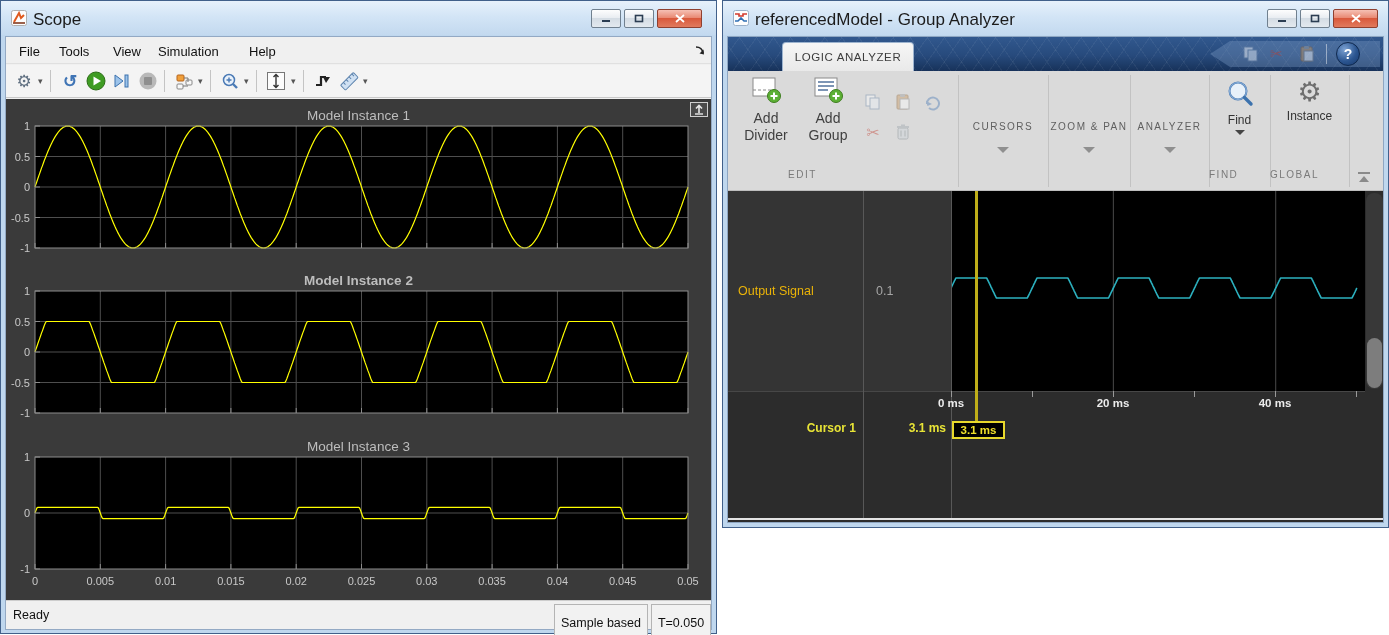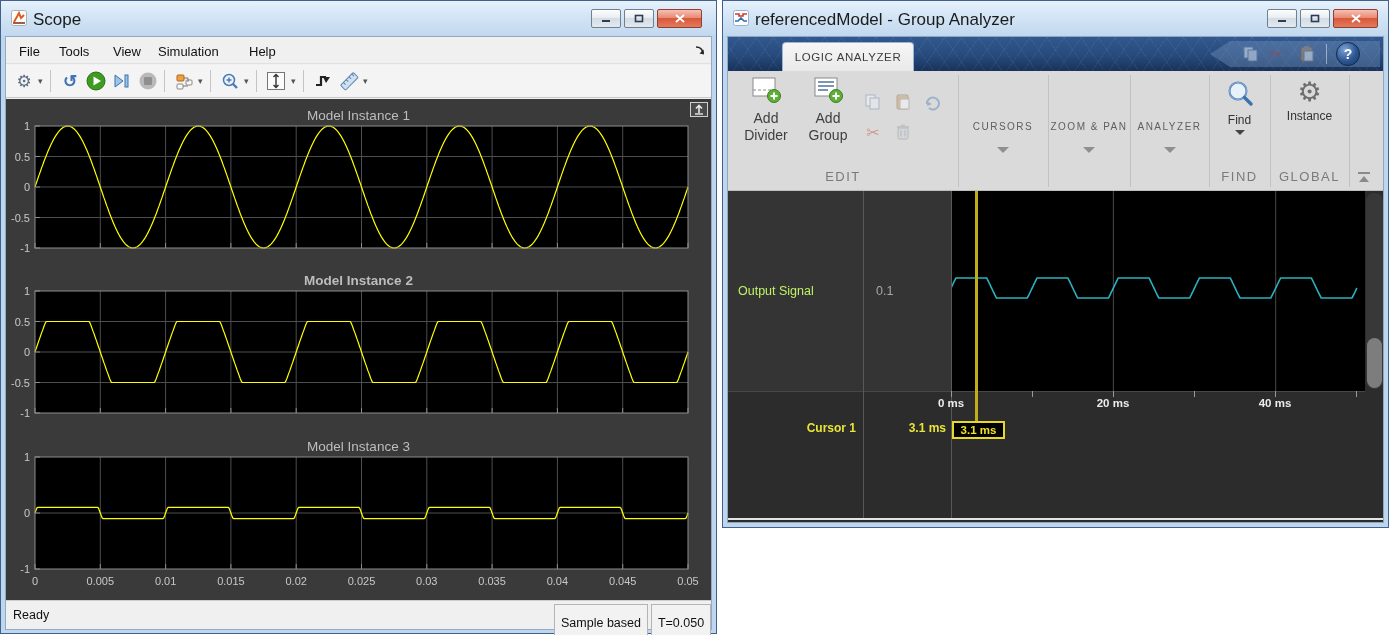--- a/index.html
+++ b/index.html
@@ -52,34 +52,34 @@
   .qat-sep { position:absolute; left:116px; top:3px; width:1px; height:20px; background:rgba(255,255,255,0.45); }
   .help-btn { position:absolute; left:126px; top:1px; width:24px; height:24px; border-radius:50%;
      background:radial-gradient(circle at 35% 30%, #7da3d4, #2c5691 55%, #16386b); border:1px solid #10294e;
      color:#fff; font-size:14px; font-weight:bold; display:flex; align-items:center; justify-content:center; }
   .ribbon { position:absolute; left:0; top:34px; width:655px; height:120px; background:#dadada; border-bottom:1px solid #bdbdbd; }
   .rsep { position:absolute; top:4px; width:1px; height:112px; background:#c2c2c2; }
   .bigbtn { position:absolute; top:6px; width:52px; text-align:center; }
   .bigbtn .blabel { font-size:14px; color:#3f3f3f; line-height:1.2; margin-top:3px; }
   .smico { position:absolute; width:18px; height:18px; display:flex; align-items:center; justify-content:center; }
   .dim { opacity:0.42; }
-  .sec-label { position:absolute; top:98px; font-size:13px; letter-spacing:1.5px; color:#7a7a7a; text-align:center; }
+  .sec-label { position:absolute; top:98px; font-size:10px; letter-spacing:1.5px; color:#7a7a7a; }
   .drop-sec { position:absolute; top:0; height:94px; text-align:center; }
   .drop-sec .dtitle { font-size:10px; letter-spacing:1.5px; color:#5f5f5f; position:absolute; width:100%; top:50px;text-align:center; }
   .tri-down { width:0; height:0; border-left:6px solid transparent; border-right:6px solid transparent; border-top:6px solid #8f8f8f; position:absolute; top:76px; left:50%; transform:translateX(-50%); }
   .vbtn-label { font-size:12px; color:#333; }
 
   
   .wavepanel { position:absolute; left:0; top:154px; width:655px; height:329px; background:#2c2c2c; border-bottom:2px solid #e4e4e4; }
   .lab-col { position:absolute; left:0; top:0; width:135px; height:200px; background:#343434; }
   .val-col { position:absolute; left:135px; top:0; width:88px; height:200px; background:#343434; }
   .col-div { position:absolute; top:0; width:1px; height:327px; background:#585858; }
   .la-plot { position:absolute; left:223px; top:0; width:414px; height:200px; background:#000; }
   .row-div { position:absolute; left:0; top:200px; width:637px; height:1px; background:#474747; }
-  .sig-name { position:absolute; left:10px; top:0; width:118px; height:200px; display:flex; align-items:center; font-size:12.5px; color:#bef264; }
+  .sig-name { position:absolute; left:10px; top:0; width:118px; height:200px; display:flex; align-items:center; font-size:12.5px; color:#eab308; }
   .sig-val { position:absolute; left:0; top:0; width:60px; height:200px; display:flex; align-items:center; font-size:12.5px; color:#a6a6a6; }
   .la-scroll { position:absolute; left:638px; top:2px; width:17px; height:196px; background:#383838; border-radius:8px; }
   .la-thumb { position:absolute; left:1px; top:145px; width:15px; height:50px; background:#7d7d7d; border-radius:8px; }
   .ax-tick { position:absolute; top:200px; width:1px; height:6px; background:#9a9a9a; }
   .ax-lab { position:absolute; top:206px; width:80px; text-align:center; font-size:11.5px; font-weight:bold; color:#ececec; }
   .cursor-line { position:absolute; top:0; width:3px; height:231px; background:#bfae19; }
   .cursor-flag { position:absolute; top:230px; width:53px; height:18px; background:#000; border:2px solid #e8d82c;
      color:#f0e02a; font-size:11.5px; font-weight:bold; display:flex; align-items:center; justify-content:center; }
   .cursor-name { position:absolute; left:0; top:230px; width:128px; text-align:right; font-size:12px; font-weight:bold; color:#e8e436; }
   .cursor-val { position:absolute; left:135px; top:230px; width:83px; text-align:right; font-size:12px; font-weight:bold; color:#e8e436; }

